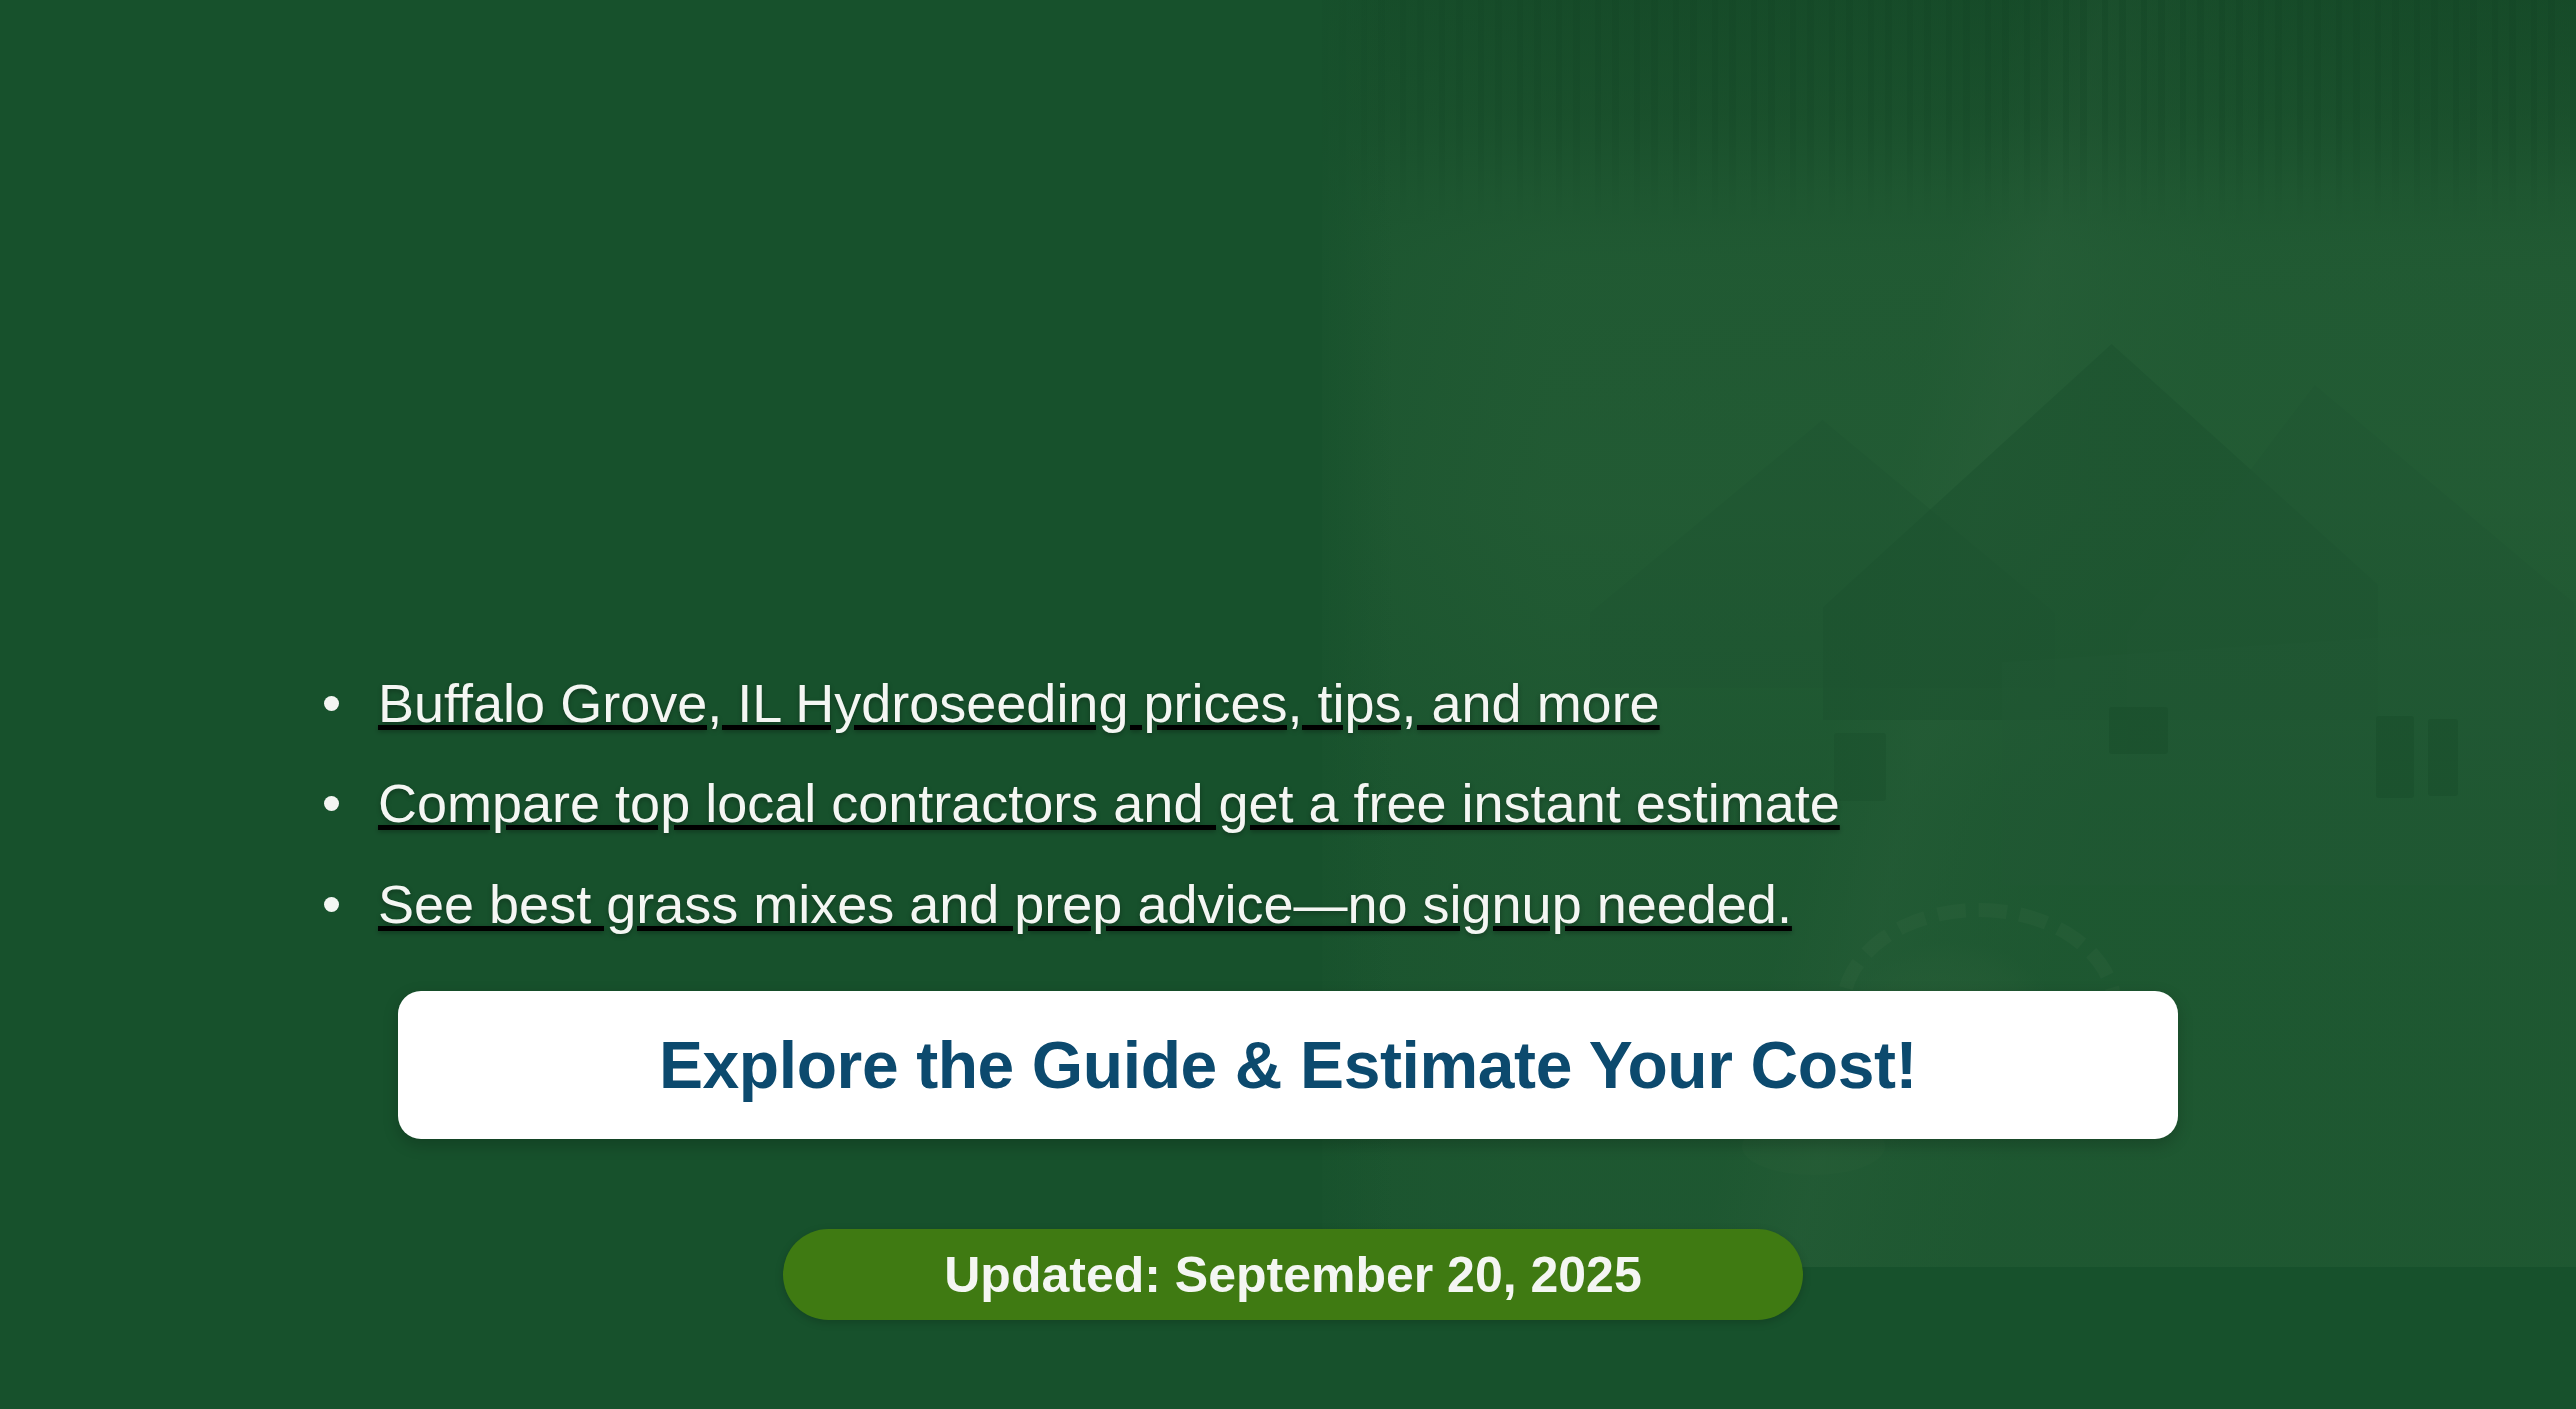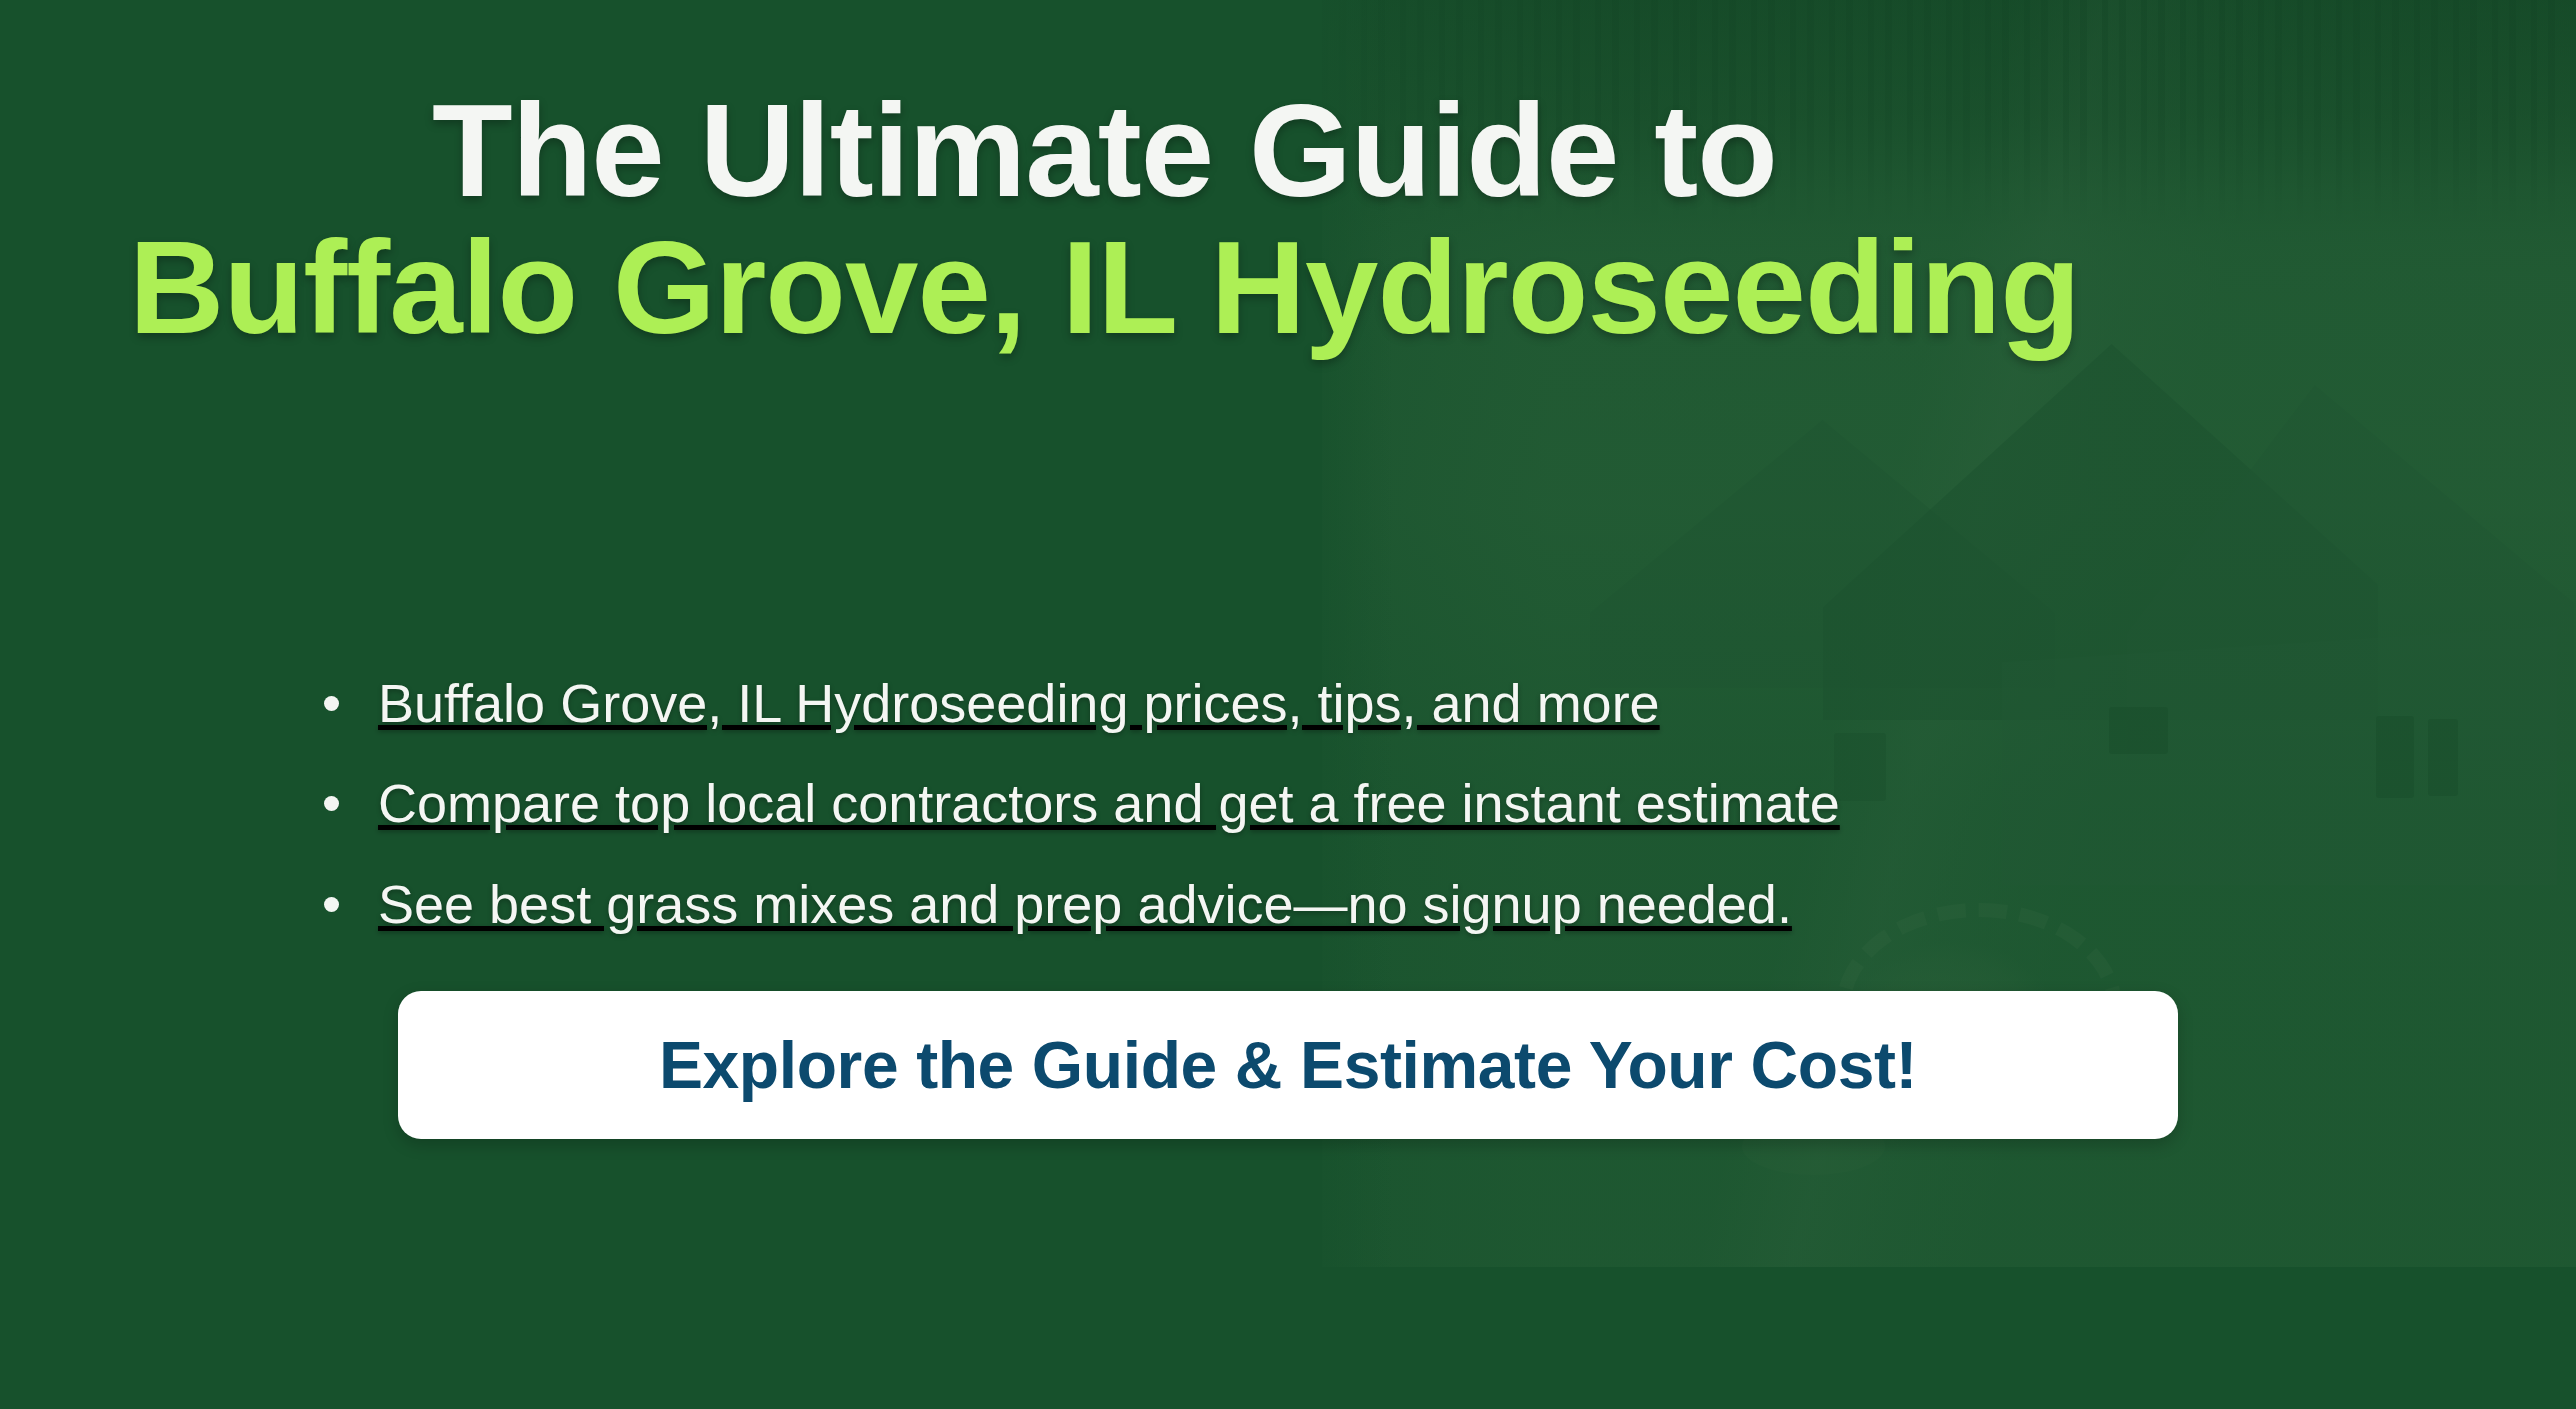--- a/index.html
+++ b/index.html
@@ -191,29 +191,26 @@
     <div class="tree-trunk"></div>
     <div class="shrub s1"></div>
     <div class="shrub s2"></div>
   </div>
   <div class="tint"></div>
   <div class="seam"></div>
   <div class="below"></div>
 
   <div class="content">
 
-    <h1 class="headline">
-      <span class="l1">The Ultimate Guide to</span>
-      <span class="l2">Buffalo Grove, IL Hydroseeding</span>
-    </h1>
 
     <ul class="bullets">
       <li>Buffalo Grove, IL Hydroseeding prices, tips, and more</li>
       <li>Compare top local contractors and get a free instant estimate</li>
       <li>See best grass mixes and prep advice—no signup needed.</li>
     </ul>
 
     <button class="cta">Explore the Guide &amp; Estimate Your Cost!</button>
 
+    <div class="badge">Updated: September 20, 2025</div>
 
   </div>
 </div>
 
 
 </body></html>

